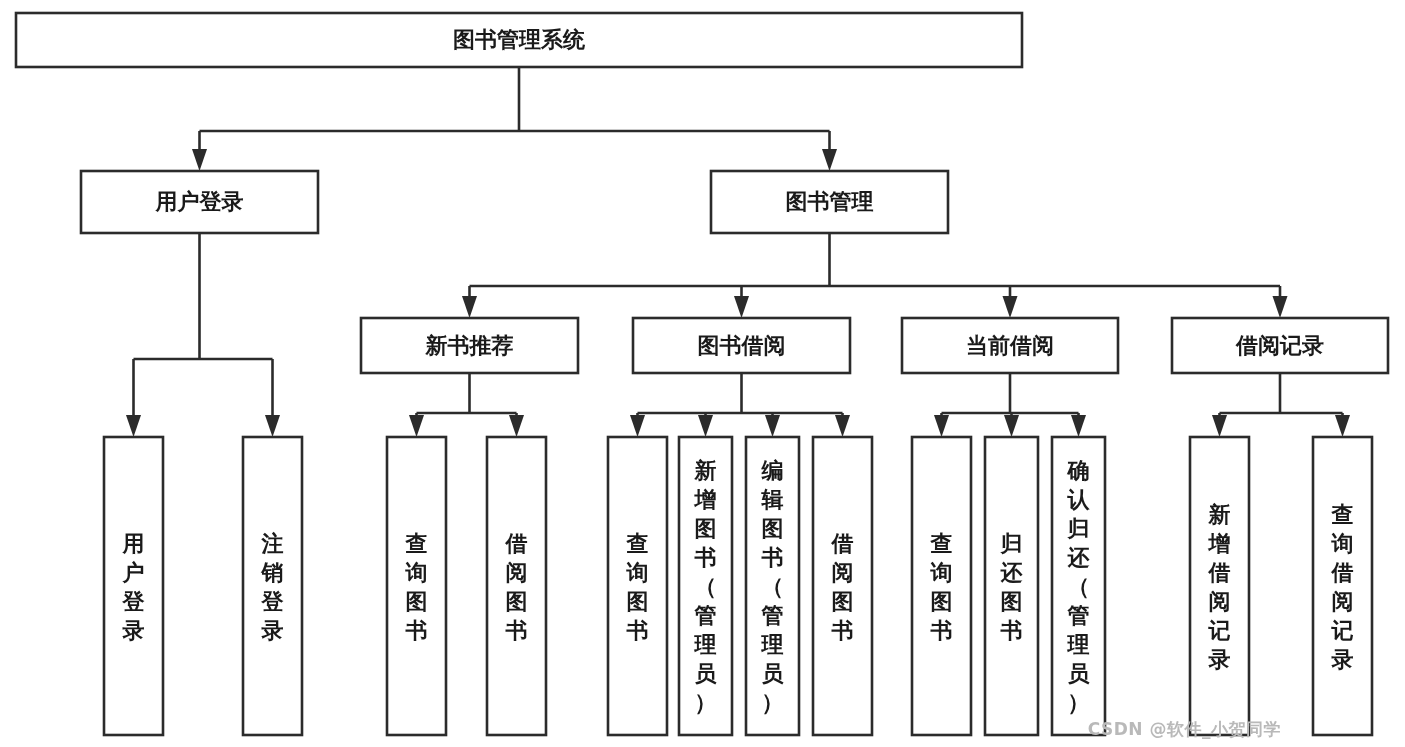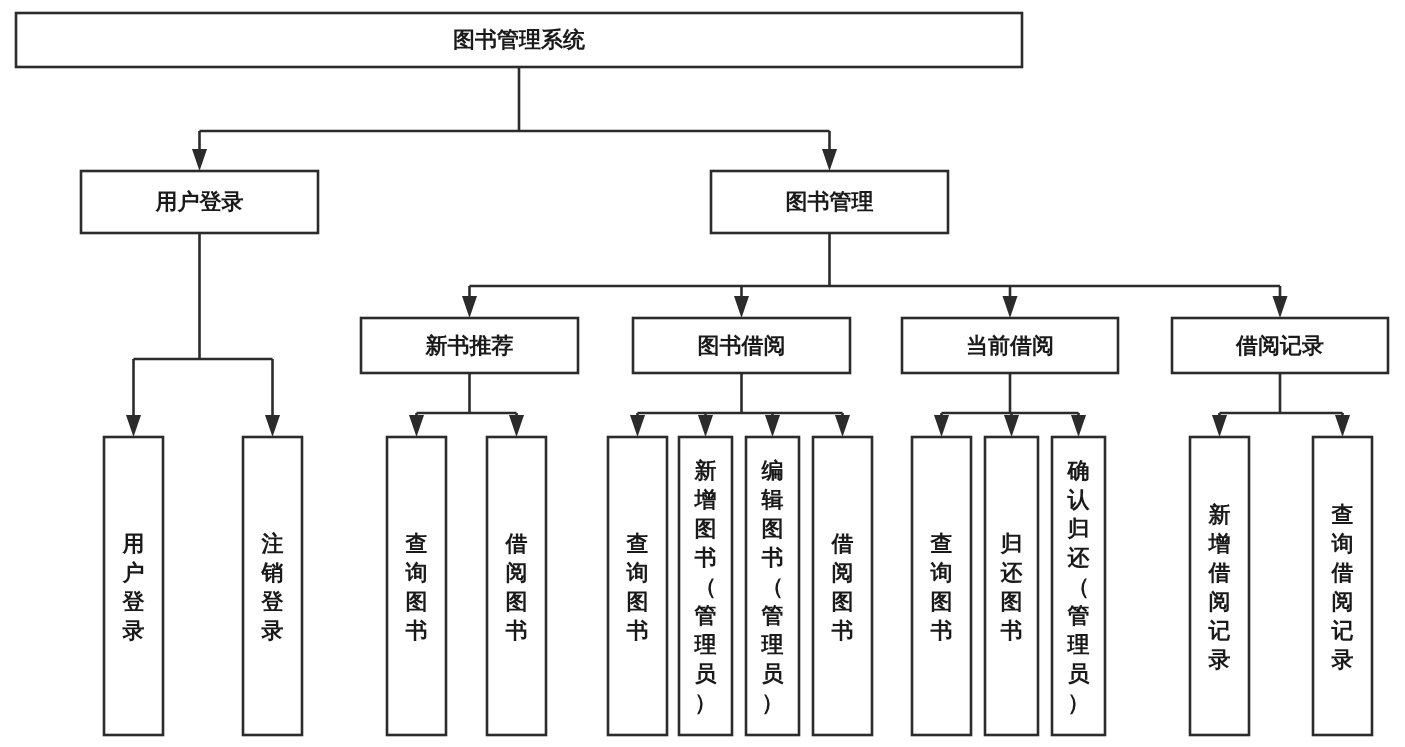--- a/index.html
+++ b/index.html
@@ -202,13 +202,14 @@
         <g>
           <rect class="node-box" x="1190" y="437" width="59" height="298"></rect>
           <text class="node-label-v" x="1219.5" y="521.62" font-size="22"><tspan x="1219.5" dy="0">新</tspan><tspan x="1219.5" dy="29">增</tspan><tspan x="1219.5" dy="29">借</tspan><tspan x="1219.5" dy="29">阅</tspan><tspan x="1219.5" dy="29">记</tspan><tspan x="1219.5" dy="29">录</tspan></text>
         </g>
         <g>
           <rect class="node-box" x="1313" y="437" width="59" height="298"></rect>
           <text class="node-label-v" x="1342.5" y="521.62" font-size="22"><tspan x="1342.5" dy="0">查</tspan><tspan x="1342.5" dy="29">询</tspan><tspan x="1342.5" dy="29">借</tspan><tspan x="1342.5" dy="29">阅</tspan><tspan x="1342.5" dy="29">记</tspan><tspan x="1342.5" dy="29">录</tspan></text>
         </g>
       </g>
   </svg>
+  <div class="watermark">CSDN @软件_小贺同学</div>
 </div>
 
 </body></html>

